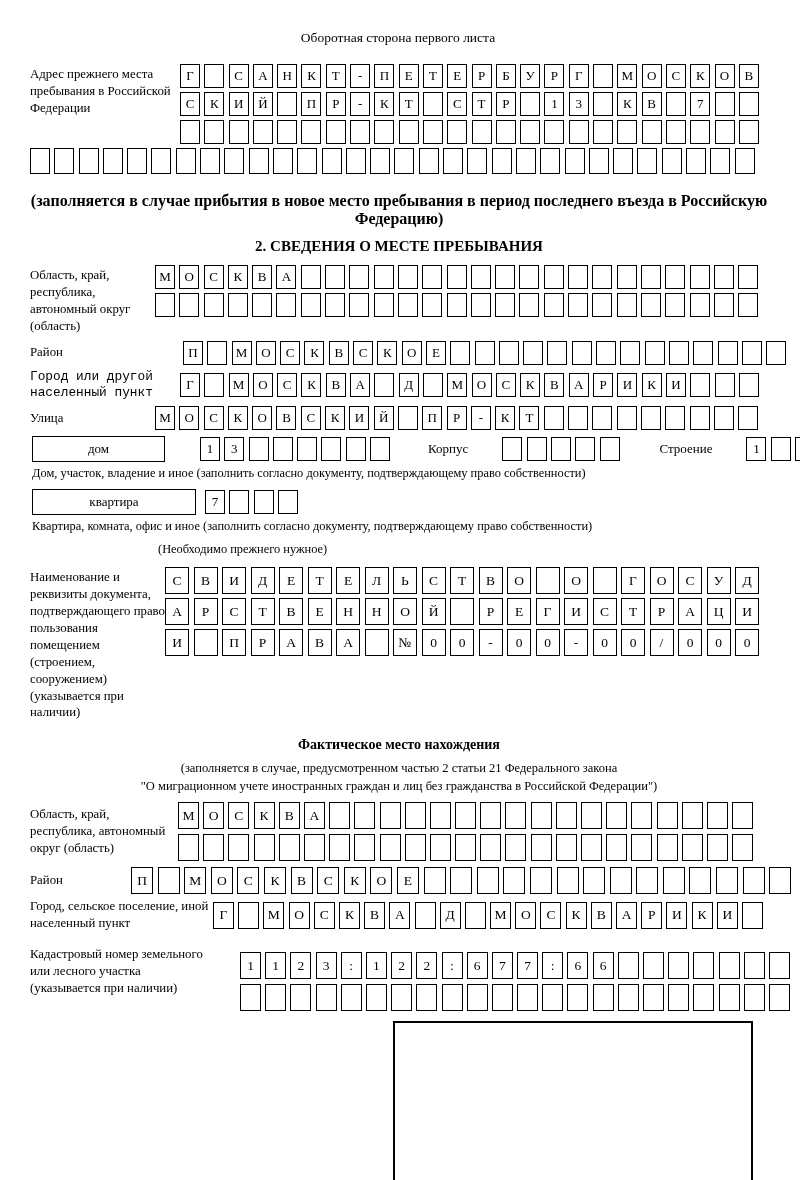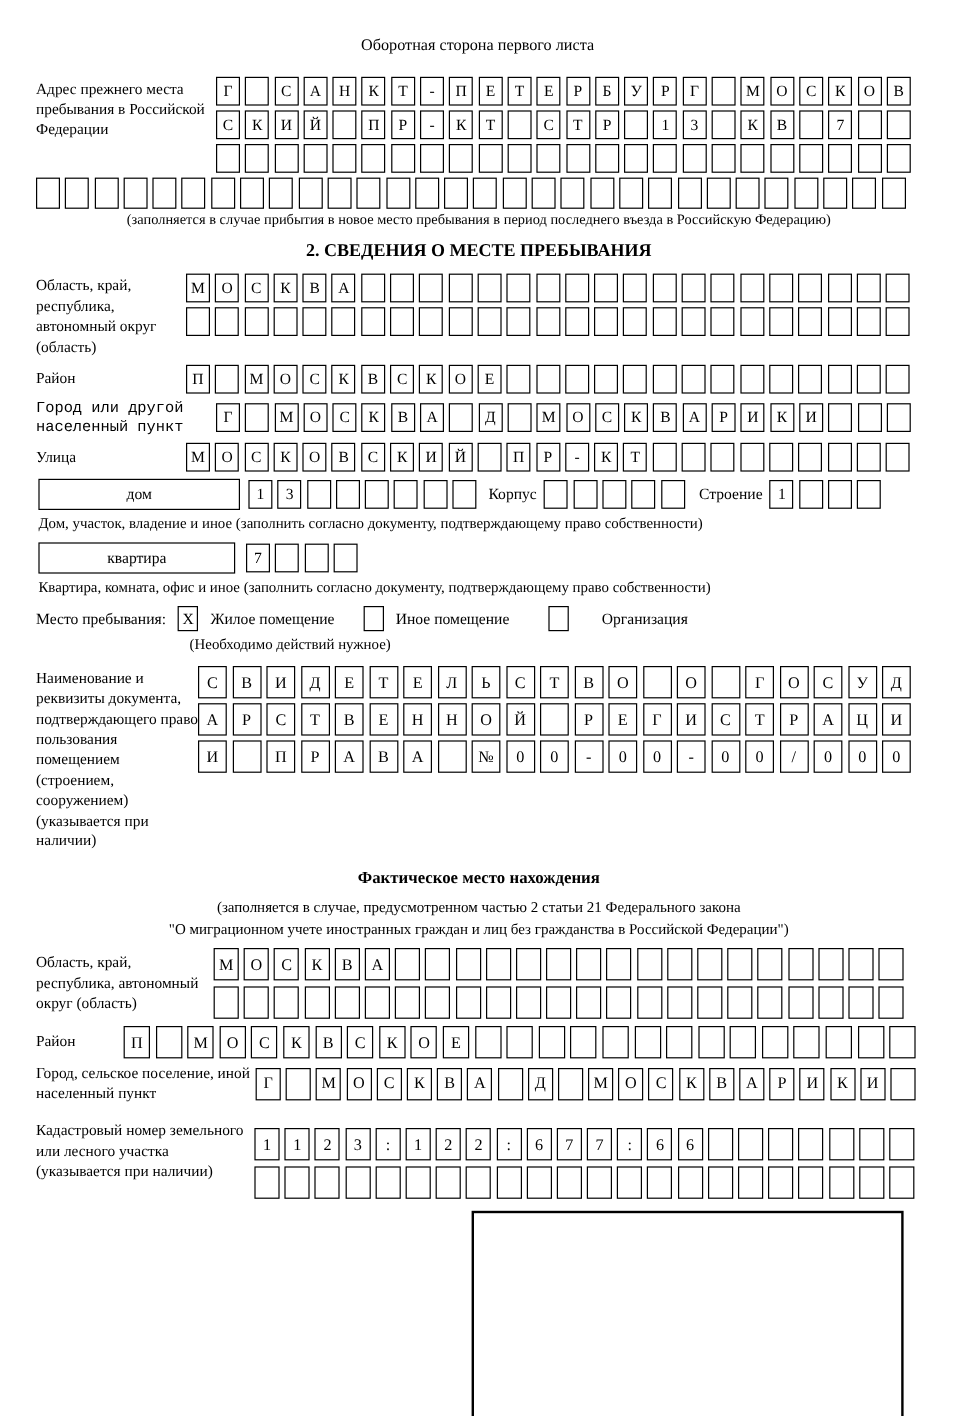--- a/index.html
+++ b/index.html
@@ -12,34 +12,34 @@
   .flabel{font-size:12.8px;line-height:1.32;flex-shrink:0;}
   .cellcol{display:flex;flex-direction:column;row-gap:4px;}
   .cells{display:flex;}
   .cell{border:1.6px solid #000;box-sizing:border-box;display:flex;align-items:center;
         justify-content:center;flex-shrink:0;font-size:13px;background:#fff;}
   .c1{column-gap:4.3px;} .c1 .cell{width:20px;height:24px;}
   .cfull{column-gap:4.3px;margin-top:3px;} .cfull .cell{width:20px;height:26px;}
   .cdoc{column-gap:4.5px;} .cdoc .cell{width:24px;height:27px;font-size:13.5px;}
   .c2{column-gap:4.2px;} .c2 .cell{width:21px;height:27px;font-size:13.5px;}
   .cr2{column-gap:4.6px;} .cr2 .cell{width:22px;height:27px;font-size:13.5px;}
-  .cap{font-size:12px;text-align:center;margin:2px 0 10px 0;}
+  .cap{font-size:16px;text-align:center;margin:18px 0 10px 0;font-weight:bold;}
   .sect-title{font-weight:bold;text-align:center;font-size:15px;margin:10px 0 10px 0;}
   .sub-title{font-weight:bold;text-align:center;font-size:14px;margin:16px 0 8px 0;}
   .subcap{font-size:12.5px;text-align:center;margin:0 0 3px 0;}
   .lbox{border:1.6px solid #000;box-sizing:border-box;display:flex;align-items:center;
         justify-content:center;font-size:13px;height:26px;flex-shrink:0;}
   .inline-lab{font-size:13px;white-space:nowrap;}
   .chk{width:17px;height:21px;border:1.6px solid #000;box-sizing:border-box;display:flex;
        align-items:center;justify-content:center;font-size:13px;flex-shrink:0;}
   .leftcap{font-size:12.4px;margin:2px 0 8px 2px;}
   .stamp-box{width:360px;height:174px;border:2px solid #000;box-sizing:border-box;
              margin:10px 0 6px 363px;background:#fff;}
   .stamp-cap{width:400px;margin-left:345px;text-align:center;font-size:12.6px;line-height:1.45;}
-  .mt6{margin-top:6px;}
+  .mt6{margin-top:6px;gap:28px;}
 </style>
 </head>
 <body>
 
 <div class="page">
 
   <div class="corner">Оборотная сторона первого листа</div>
 
   <div class="frow">
     <div class="flabel" style="width:150px;padding-top:2px;">Адрес прежнего места пребывания в Российской Федерации</div>
@@ -306,21 +306,21 @@
         <span class="cell"></span>
         <span class="cell"></span>
         <span class="cell"></span>
         <span class="cell"></span>
         <span class="cell"></span>
         <span class="cell"></span>
       </div>
   </div>
 
   <div class="frow vcenter mt6">
-    <div class="lbox" style="width:168px;margin-left:2px;">дом</div>
+    <div class="lbox" style="width:133px;margin-left:2px;">дом</div>
     <div class="cells c1" style="margin-left:7px;">
         <span class="cell">1</span>
         <span class="cell">3</span>
         <span class="cell"></span>
         <span class="cell"></span>
         <span class="cell"></span>
         <span class="cell"></span>
         <span class="cell"></span>
         <span class="cell"></span>
       </div>
@@ -346,30 +346,21 @@
     <div class="lbox" style="width:164px;margin-left:2px;">квартира</div>
     <div class="cells c1" style="margin-left:9px;">
         <span class="cell">7</span>
         <span class="cell"></span>
         <span class="cell"></span>
         <span class="cell"></span>
       </div>
   </div>
   <div class="leftcap">Квартира, комната, офис и иное (заполнить согласно документу, подтверждающему право собственности)</div>
 
-  <div class="frow vcenter" style="column-gap:10px;margin-top:6px;">
-    <div class="inline-lab">Место пребывания:</div>
-    <div class="chk">X</div>
-    <div class="inline-lab">Жилое помещение</div>
-    <div class="chk" style="margin-left:14px;"></div>
-    <div class="inline-lab">Иное помещение</div>
-    <div class="chk" style="margin-left:22px;"></div>
-    <div class="inline-lab" style="margin-left:18px;">Организация</div>
-  </div>
-  <div style="font-size:12.4px;margin:3px 0 10px 128px;">(Необходимо действий нужное)</div>
+  <div style="font-size:12.4px;margin:3px 0 10px 128px;">(Необходимо прежнего нужное)</div>
 
   <div class="frow">
     <div class="flabel" style="width:135px;padding-top:2px;">Наименование и реквизиты документа, подтверждающего право пользования помещением (строением, сооружением) (указывается при наличии)</div>
     <div class="cellcol">
       <div class="cells cdoc">
           <span class="cell">С</span>
           <span class="cell">В</span>
           <span class="cell">И</span>
           <span class="cell">Д</span>
           <span class="cell">Е</span>

